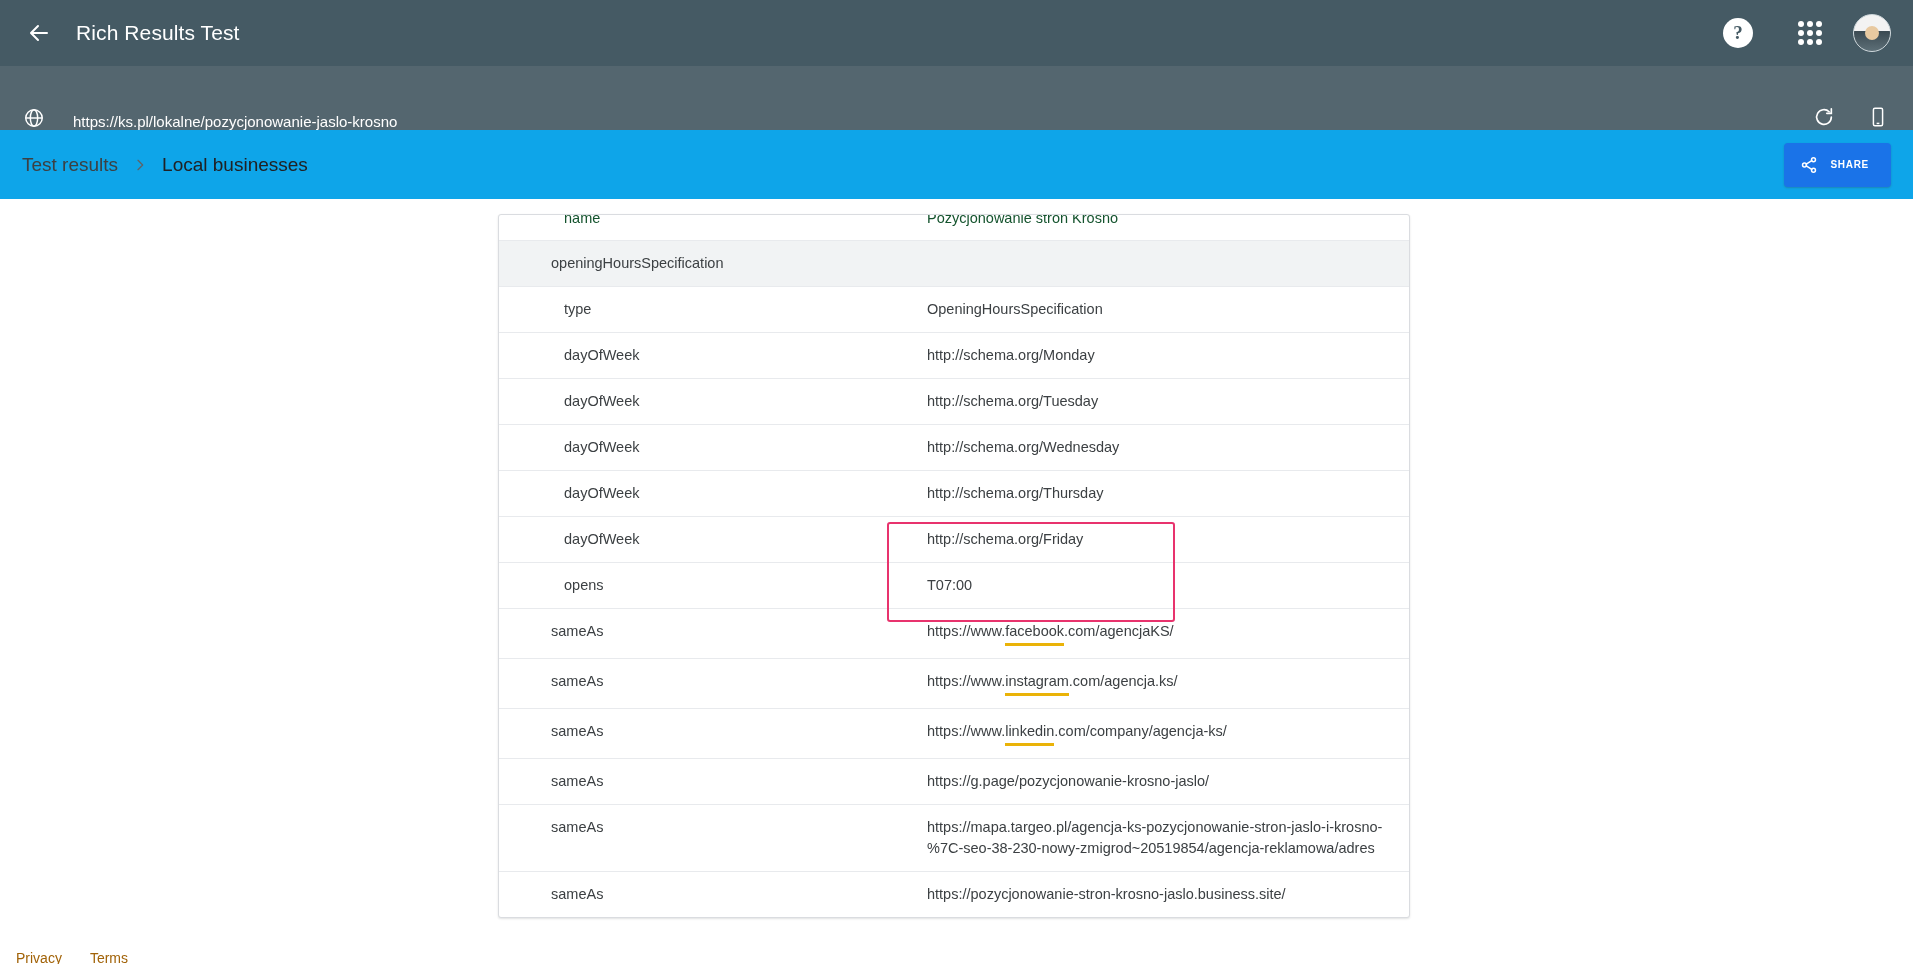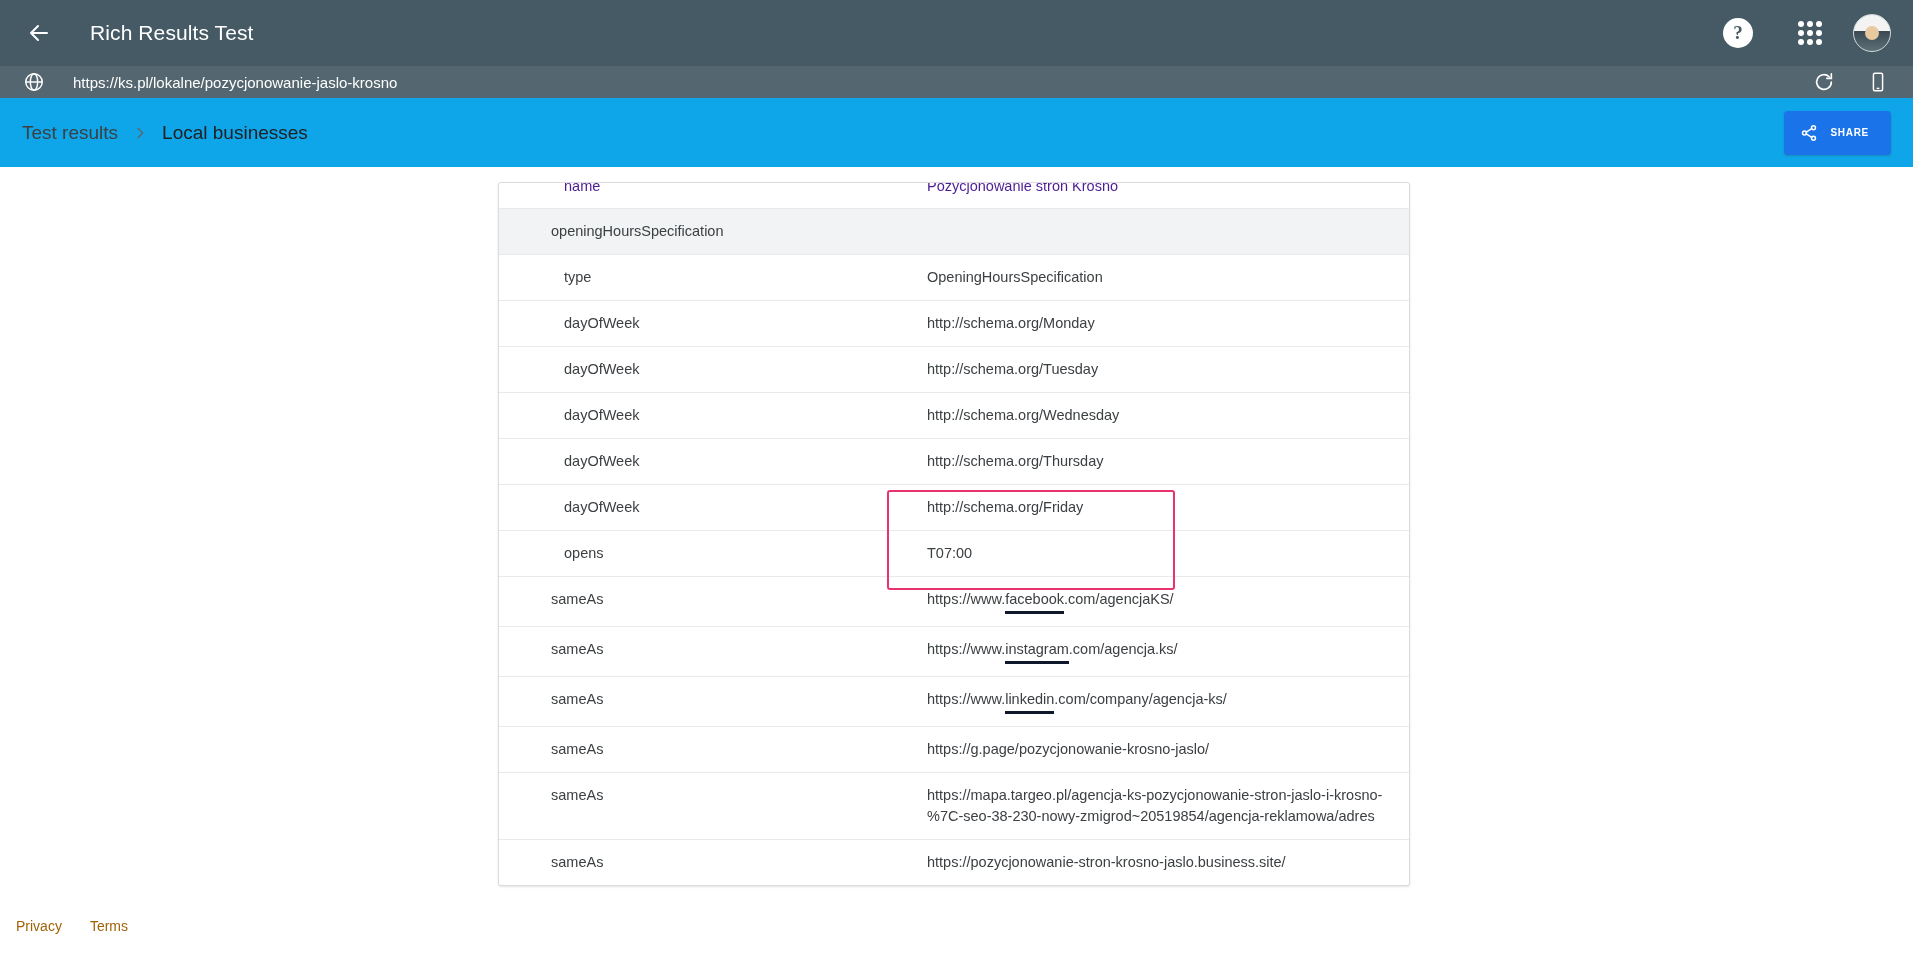--- a/index.html
+++ b/index.html
@@ -27,21 +27,21 @@
     height: 34px;
     display: flex;
     align-items: center;
     justify-content: center;
     cursor: pointer;
     flex: 0 0 auto;
   }
   .back-arrow svg { display: block; }
   .app-title {
     font-size: 21px;
-    margin-left: 34px;
+    margin-left: 20px;
     letter-spacing: .1px;
     white-space: nowrap;
   }
   .appbar-spacer { flex: 1 1 auto; }
   .help-icon {
     width: 30px; height: 30px;
     border-radius: 50%;
     background: #ffffff;
     color: #455a64;
     display: flex; align-items: center; justify-content: center;
@@ -80,25 +80,25 @@
     position: absolute;
     left: 50%; top: 30%;
     width: 14px; height: 14px;
     transform: translateX(-50%);
     border-radius: 50%;
     background: #e8c9a0;
   }
 
   
   .urlbar {
-    height: 32px;
+    height: 64px;
     background: #54666f;
     display: flex;
-    align-items: center;
-    padding: 8px 22px;
+    align-items: flex-end;
+    padding: 0 22px;
     color: #ffffff;
   }
   .globe-icon {
     width: 24px; height: 24px;
     flex: 0 0 auto;
     display: flex; align-items: center; justify-content: center;
   }
   .url-text {
     margin-left: 27px;
     font-size: 15px;
@@ -193,21 +193,21 @@
   td.key { width: 418px; padding-left: 52px; color: #3c4043; }
   td.key.lvl0 { padding-left: 52px; }
   td.key.lvl1 { padding-left: 65px; }
   td.val { color: #3c4043; word-break: break-word; padding-left: 12px; }
   tr.group td { background: #f1f3f4; }
   tr.clipped td {
     padding-top: 0;
     padding-bottom: 12px;
     height: 14px;
     overflow: hidden;
-    color: #4c1d95;
+    color: #14532d;
   }
   .clip-wrap {
     height: 13px;
     overflow: hidden;
     position: relative;
   }
   .clip-wrap span {
     position: relative;
     top: -7px;
     display: block;
@@ -215,21 +215,21 @@
 
   
   .annot-box {
     position: absolute;
     border: 2px solid #e8336d;
     border-radius: 3px;
     pointer-events: none;
   }
   .underline {
     display: inline-block;
-    border-bottom: 3px solid #0f172a;
+    border-bottom: 3px solid #eab308;
     padding-bottom: 1px;
   }
 
   
   .footer {
     position: absolute;
     left: 0;
     bottom: 14px;
     padding-left: 16px;
     display: flex;

